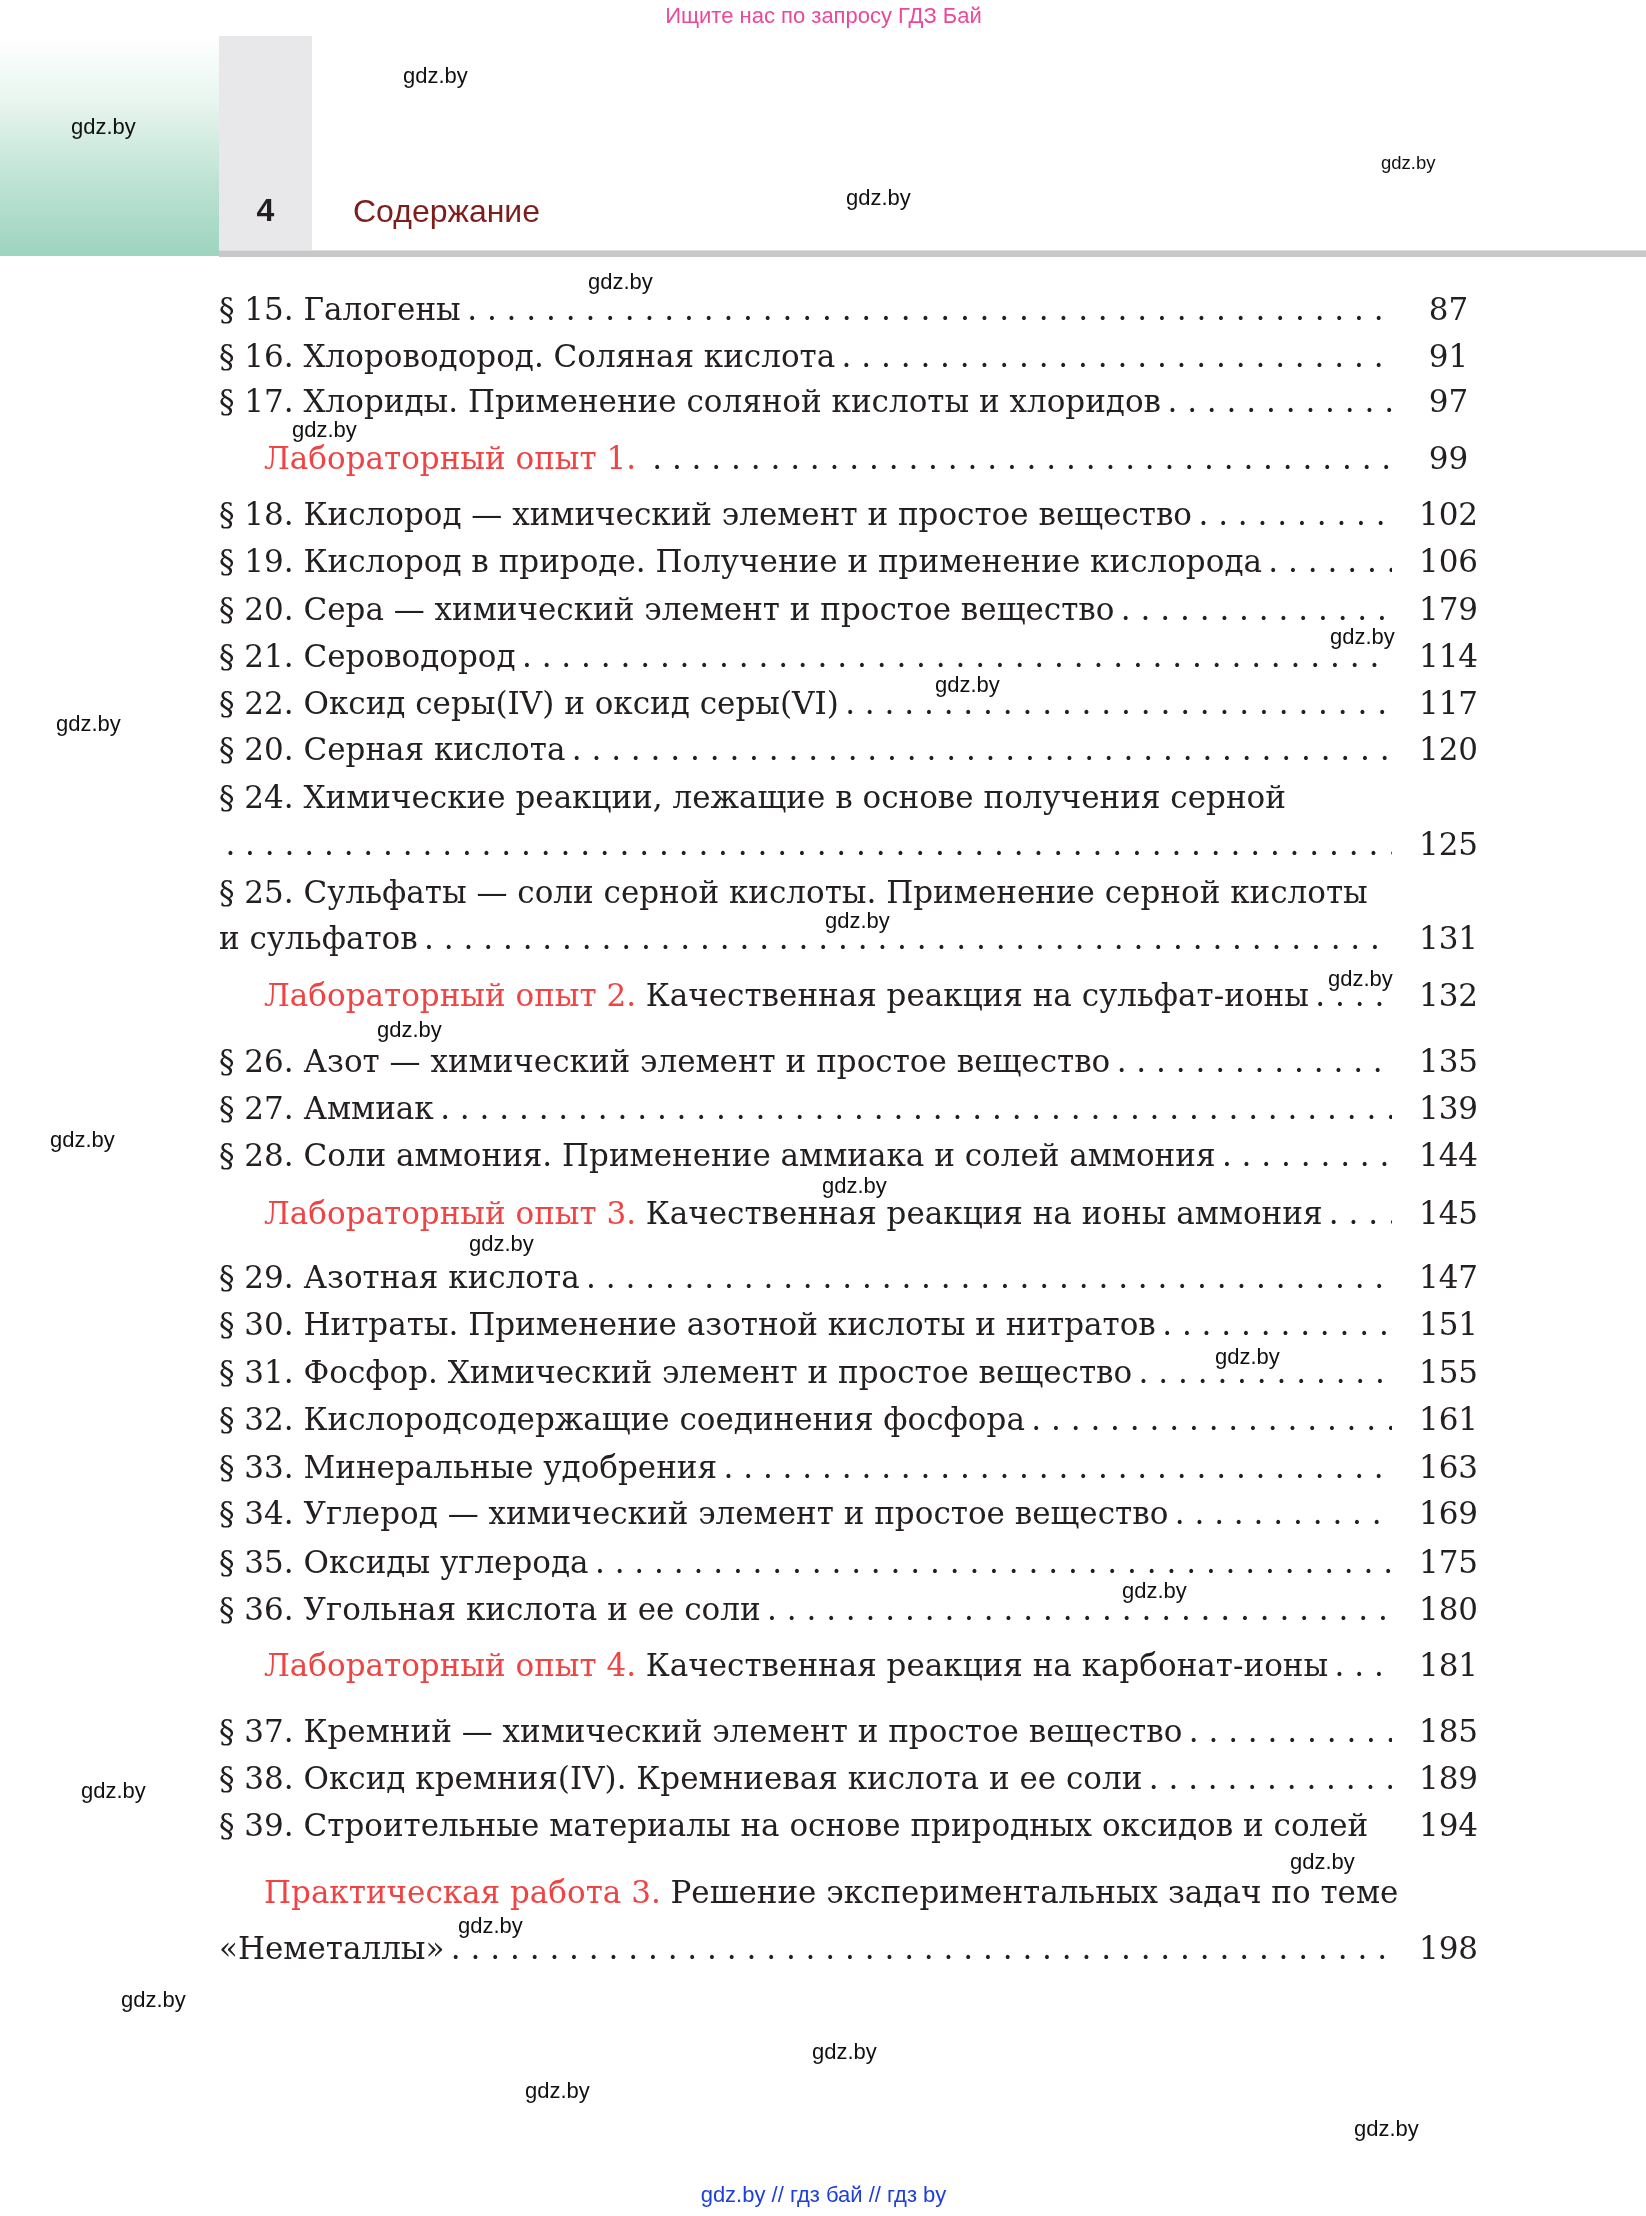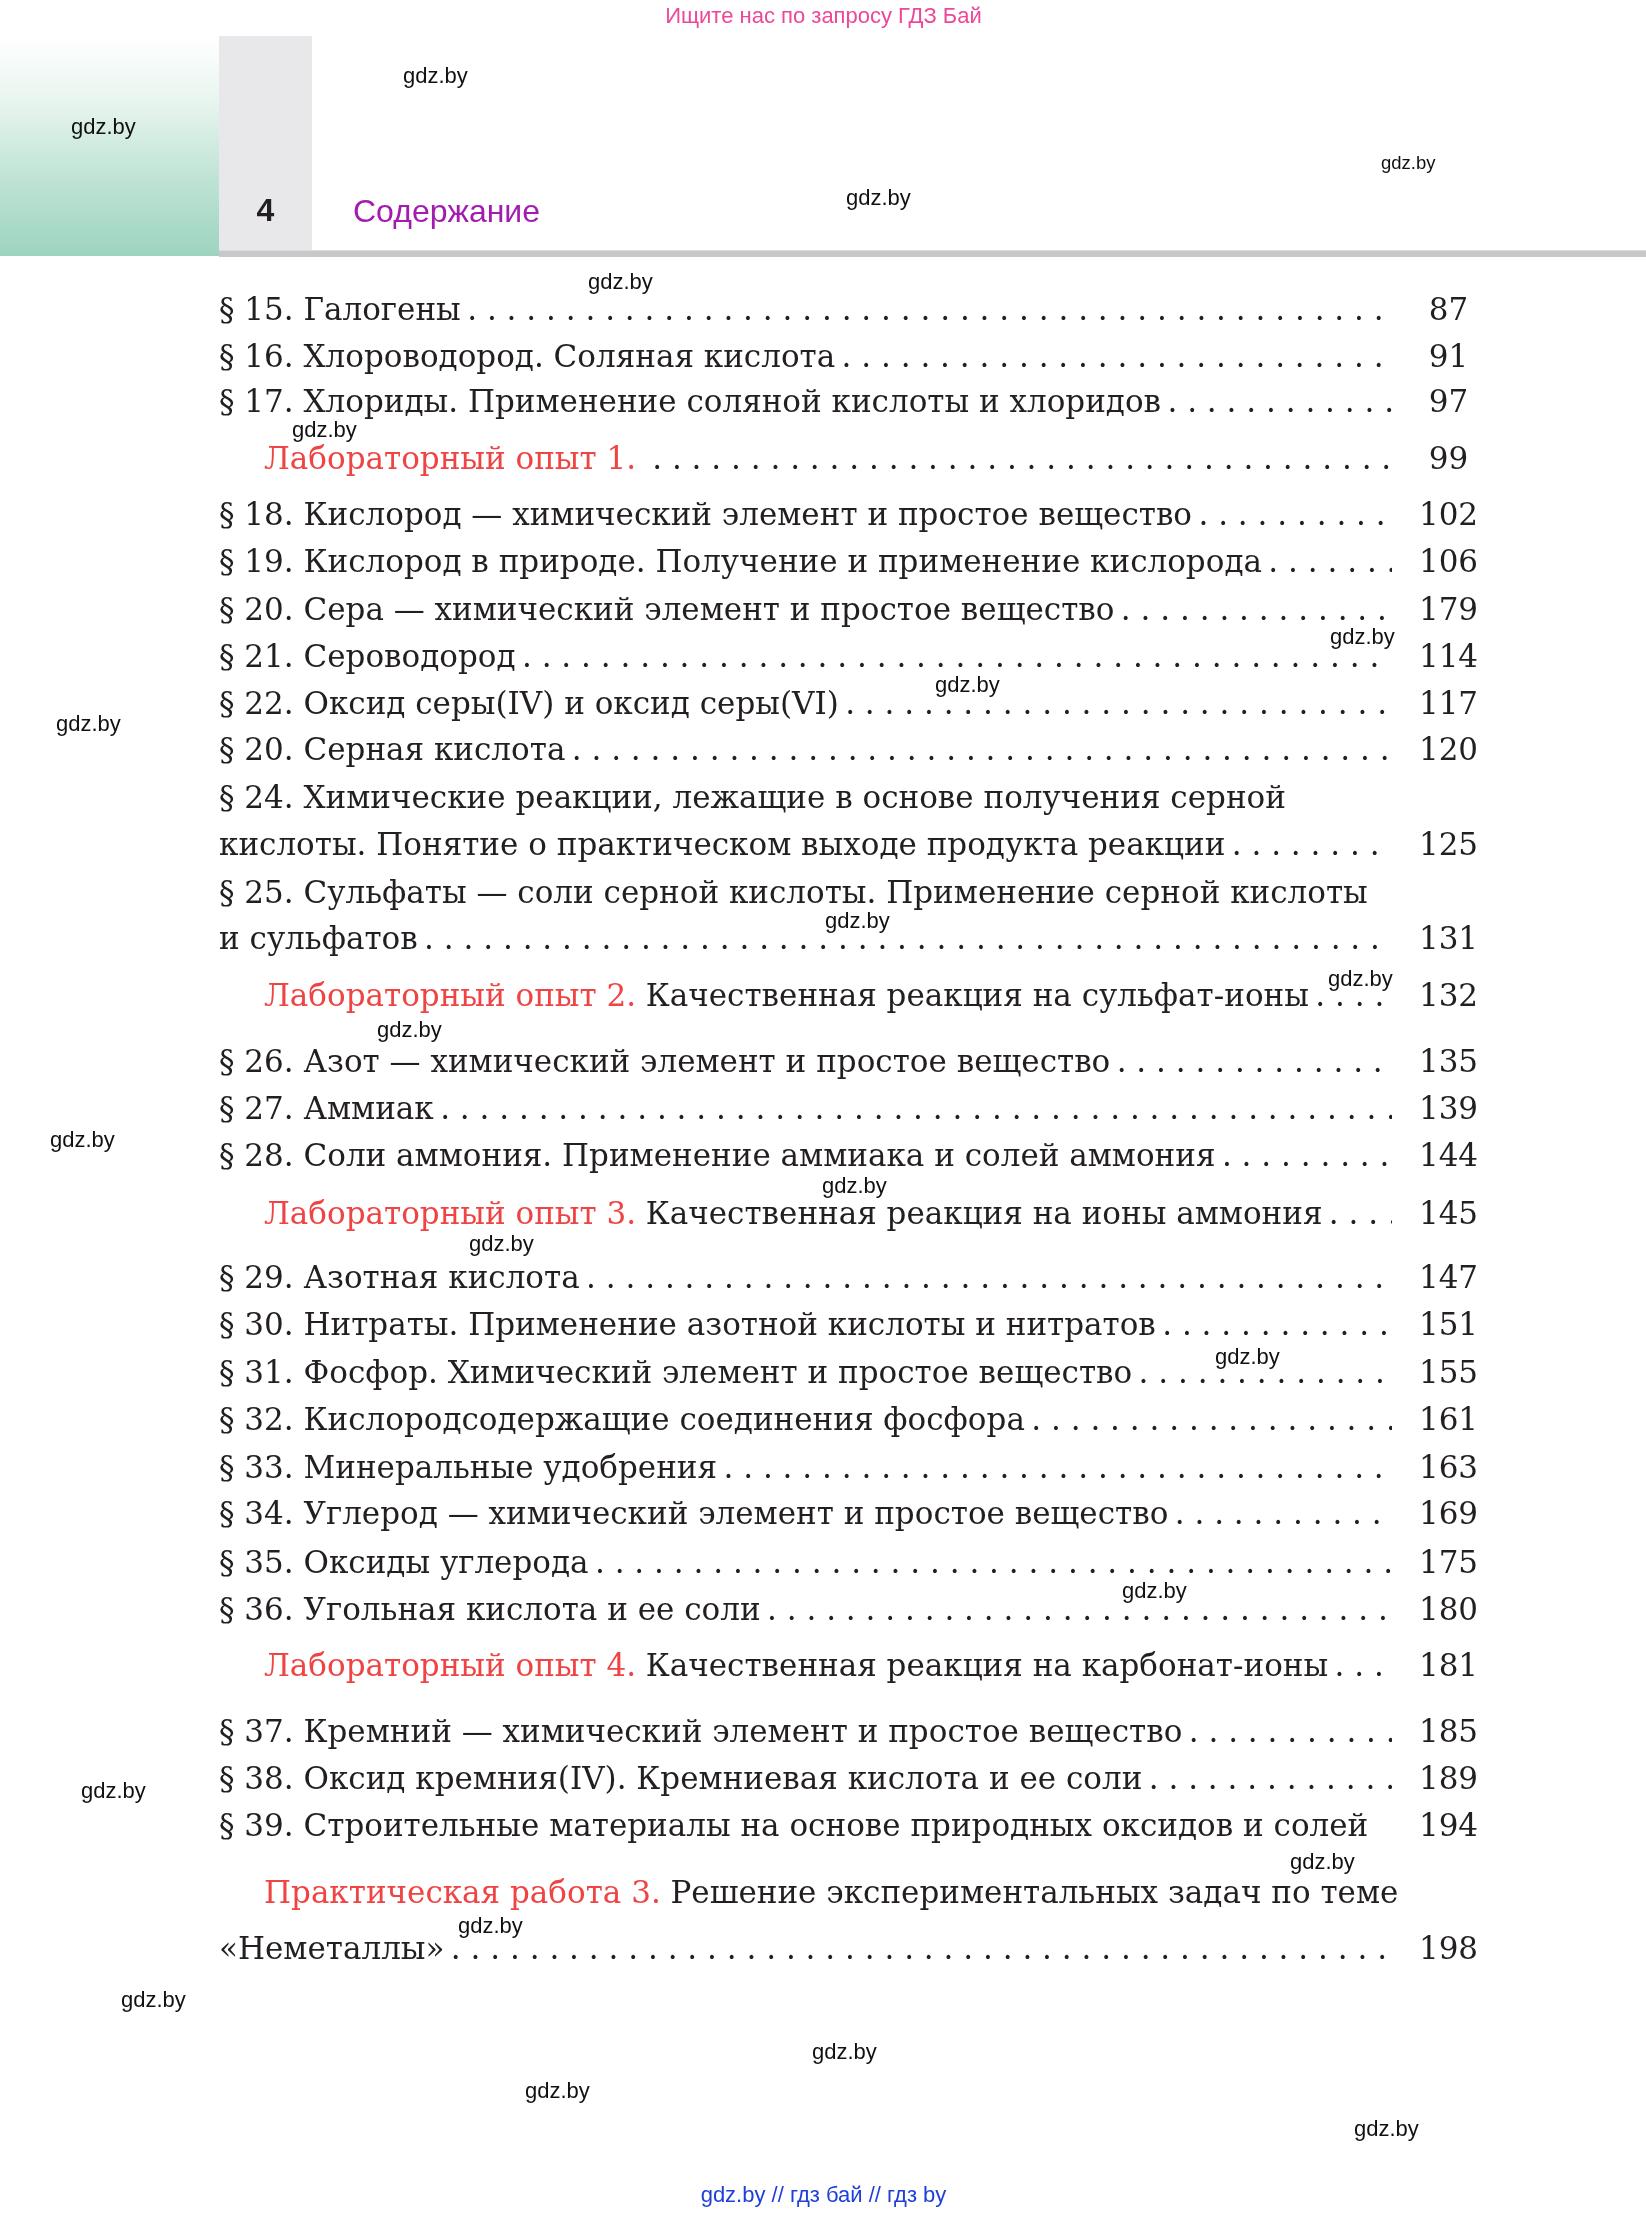--- a/index.html
+++ b/index.html
@@ -22,21 +22,21 @@
   .header-rule {
     position: absolute; left: 219px; top: 250px; width: 1427px; height: 6.4px;
     background: #c8c8c8; border-top: 1.6px solid #dcdcdc;
   }
   .page-num {
     position: absolute; left: 219px; width: 93px; top: 192px; text-align: center;
     font-family: "Liberation Sans", sans-serif; font-weight: bold; font-size: 32px; color: #231f20;
   }
   .section-title {
     position: absolute; left: 353px; top: 193px;
-    font-family: "Liberation Sans", sans-serif; font-size: 32px; color: #a21caf;
+    font-family: "Liberation Sans", sans-serif; font-size: 32px; color: #7f1d1d;
   }
   .wm {
     position: absolute; font-family: "Liberation Sans", sans-serif; font-size: 22px; color: #111;
     white-space: nowrap; pointer-events: none; z-index: 5;
   }
   .toc-line {
     position: absolute; left: 219px; width: 1278px; height: 40px;
     font-size: 31px; line-height: 40px; white-space: nowrap;
   }
   .toc-line .text-wrap {
@@ -143,21 +143,20 @@
       </div>
       <span class="pg">120</span>
     </div>
     <div class="toc-line cont" style="top: 777px;">
       <div class="text-wrap">
         <span class="t">§ 24. Химические реакции, лежащие в основе получения серной</span>
       </div>
     </div>
     <div class="toc-line" style="top: 824px;">
       <div class="text-wrap">
-        <span class="t">кислоты. Понятие о практическом выходе продукта реакции</span>
         <span class="leader"></span>
       </div>
       <span class="pg">125</span>
     </div>
     <div class="toc-line cont" style="top: 872px;">
       <div class="text-wrap">
         <span class="t">§ 25. Сульфаты — соли серной кислоты. Применение серной кислоты</span>
       </div>
     </div>
     <div class="toc-line" style="top: 918px;">

